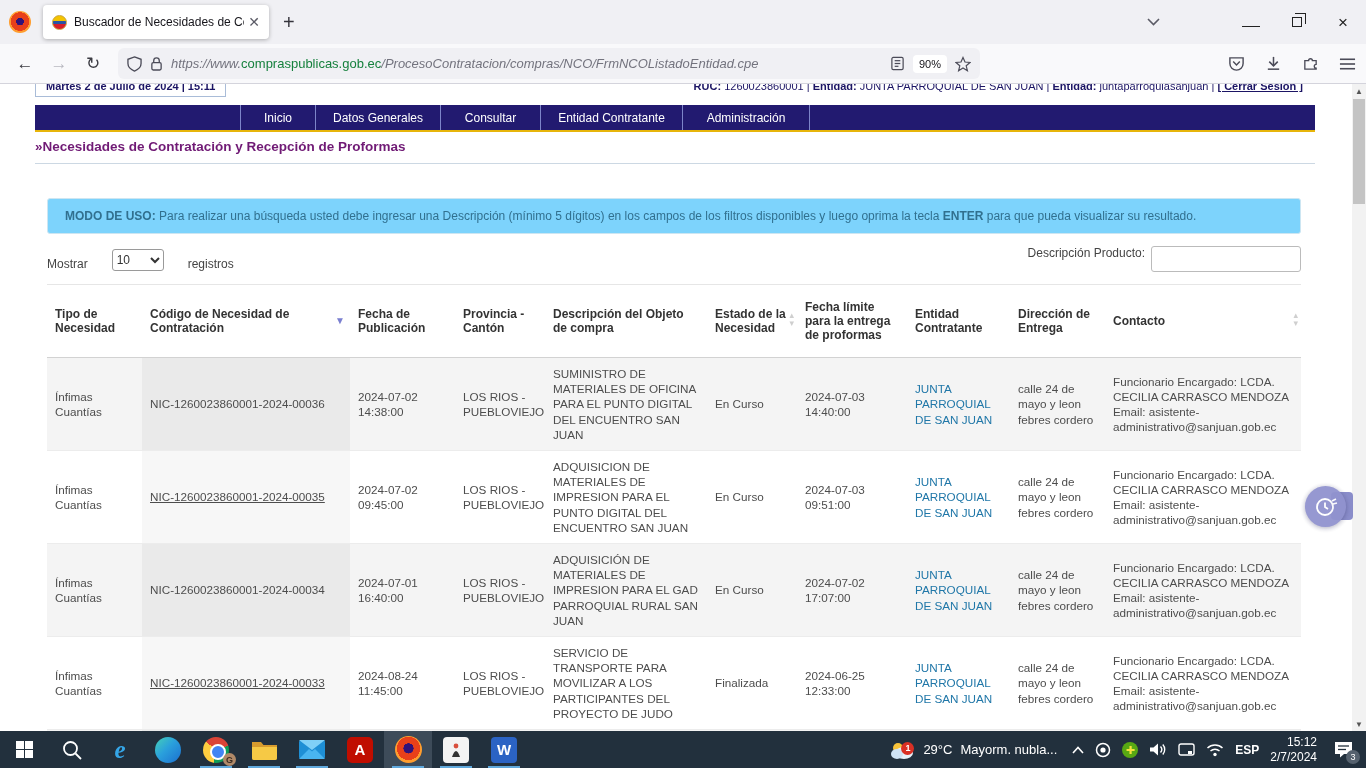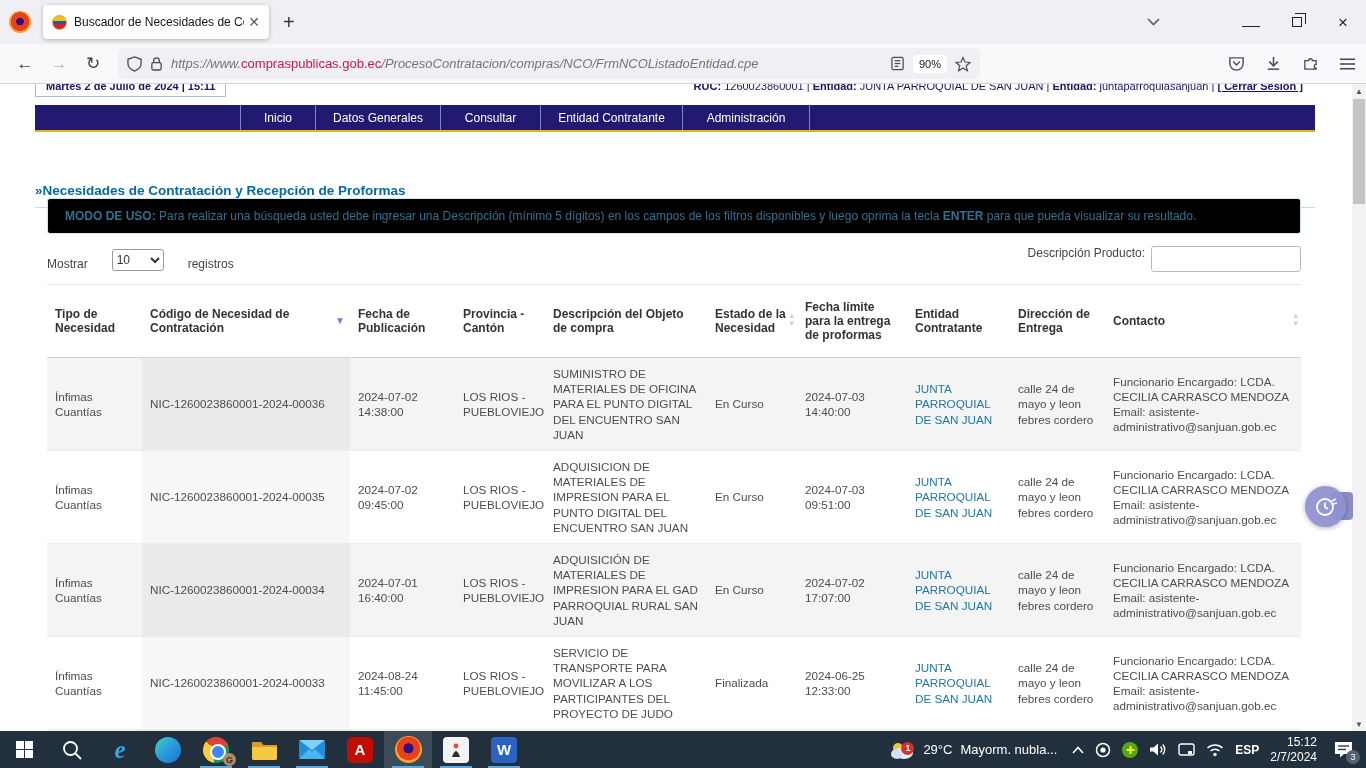--- a/index.html
+++ b/index.html
@@ -27,21 +27,21 @@
 
   
   .toolbar { position:absolute; top:44px; left:0; right:0; height:40px; background:#f9f9fb;
     border-bottom:1px solid #d4d4dc; display:flex; align-items:center; }
   .nav-glyph { font-size:17px; color:#3c3c43; width:34px; text-align:center; }
   .nav-glyph.disabled { color:#b8b8c0; }
   .urlbar { margin-left:8px; width:862px; height:31px; background:#f0f0f4; border-radius:6px;
     display:flex; align-items:center; padding:0 9px; }
   .urlbar svg { flex:0 0 auto; }
   .url-text { margin-left:8px; font-size:13px; white-space:nowrap; overflow:hidden; }
-  .url-dim { color:#73737e;font-style:italic; } .url-strong { color:#be185d; }
+  .url-dim { color:#73737e;font-style:italic; } .url-strong { color:#15803d; }
   .url-spacer { flex:1; }
   .zoom-badge { font-size:11px; color:#15141a; background:#fff; border-radius:4px; padding:3px 6px; margin:0 8px; }
   .tb-right { display:flex; align-items:center; margin-left:auto; margin-right:10px; gap:20px; }
 
   
   .content { position:absolute; top:84px; left:0; width:1352px; height:647px; background:#fff; overflow:hidden; }
   .site { position:absolute; left:35px; top:0; width:1280px; height:100%; font-size:12px; }
   .date-box { position:absolute; left:0; top:-8px; border:1px solid #a9bcd8; background:#fff;
     padding:3px 10px 4px; font-size:11px; font-weight:bold; color:#1b1464; }
   .ruc-line { position:absolute; right:12px; top:-4px; font-size:11px; color:#1b1464; white-space:nowrap; }
@@ -49,23 +49,23 @@
   .logout-link { font-weight:bold; text-decoration:underline; color:#1b1464; cursor:pointer; }
 
   .mainnav { position:absolute; top:21px; left:0; width:100%; height:27px; background:#221a70;
     border-bottom:2px solid #e7b50a; display:flex; padding-left:205px; }
   .mainnav .navitem { color:#fff; font-size:12px; display:flex; align-items:center; justify-content:center;
     border-left:1px solid #7d84c9; cursor:pointer; }
   .mainnav .navitem:last-child { border-right:1px solid #7d84c9; }
   .ni-0{width:75px;} .ni-1{width:125px;} .ni-2{width:100px;} .ni-3{width:142px;} .ni-4{width:128px;}
 
   .pagetitle { position:absolute; top:52px; left:0; right:0; padding:3px 0 9px;
-    border-bottom:1px solid #ccd8e3; color:#0369a1; font-weight:bold; font-size:13.5px;margin-top:44px; }
-
-  .notice { position:absolute; top:114px; left:12px; right:14px; height:36px; background:#000000;
+    border-bottom:1px solid #ccd8e3; color:#701a75; font-weight:bold; font-size:13.5px; }
+
+  .notice { position:absolute; top:114px; left:12px; right:14px; height:36px; background:#7dd3fc;
     border:1px solid #cde6f2; border-radius:3px; color:#31708f; font-size:12px;
     display:flex; align-items:center; padding:0 17px; white-space:nowrap; overflow:hidden; }
   .notice b { font-weight:bold; }
 
   .filterrow { position:absolute; top:162px; left:12px; right:14px; height:28px; color:#444; }
   .show-group { position:absolute; left:0; top:3px; display:flex; align-items:flex-end; gap:24px; font-size:12px; }
   .len-select { width:52px; height:22px; font-size:12px; font-family:inherit; color:#333;
     border:1px solid #9a9a9a; border-radius:3px; background:#fff; }
   .prod-group { position:absolute; right:0; top:0; display:flex; gap:6px; font-size:12px; }
   .prod-input { width:150px; height:26px; border:1px solid #bbb; border-radius:3px; background:#fff; padding:0 6px; font-size:12px; }
@@ -73,21 +73,21 @@
   .tablewrap { position:absolute; top:200px; left:12px; right:14px; }
   table.data { border-collapse:collapse; table-layout:fixed; width:1254px; border-top:1px solid #e6e6e6; }
   table.data th { height:73px; vertical-align:middle; text-align:left; font-size:12px; font-weight:bold;
     color:#333; padding:8px; border-bottom:1px solid #d2d2d2; position:relative; cursor:pointer; }
   table.data td { font-size:11.7px; color:#4d4d4d; padding:8px; vertical-align:middle; line-height:1.3;
     border-bottom:1px solid #ececec; height:86px; overflow:hidden; }
   col.c0{width:95px;} col.c1{width:208px;} col.c2{width:105px;} col.c3{width:90px;} col.c4{width:162px;}
   col.c5{width:90px;} col.c6{width:110px;} col.c7{width:103px;} col.c8{width:95px;} col.c9{width:196px;}
   tr.odd td { background:#f4f4f4; }
   tr.odd td.sorted { background:#eaeaea; }
-  tr.even td.sorted { background:#f7f7f7; }
+  tr.even td.sorted { background:#f7f7f7;text-decoration:underline; }
   .sort-desc { position:absolute; right:5px; top:50%; margin-top:-6px; color:#7a7fd0; font-size:10px; }
   .sort-both { position:absolute; right:3px; top:50%; margin-top:-10px; color:#cfcfcf; font-size:9px;
     line-height:0.9; display:flex; flex-direction:column; }
   a.ent-link { color:#2077a8; text-decoration:none; cursor:pointer; }
   .contact-line { display:block; }
 
   
   .scrollbar { position:absolute; top:84px; right:0; width:14px; height:647px; background:#f2f2f2; }
   .sb-arrow { position:absolute; left:0; width:14px; height:14px; color:#555; font-size:8px;
     display:flex; align-items:center; justify-content:center; }

